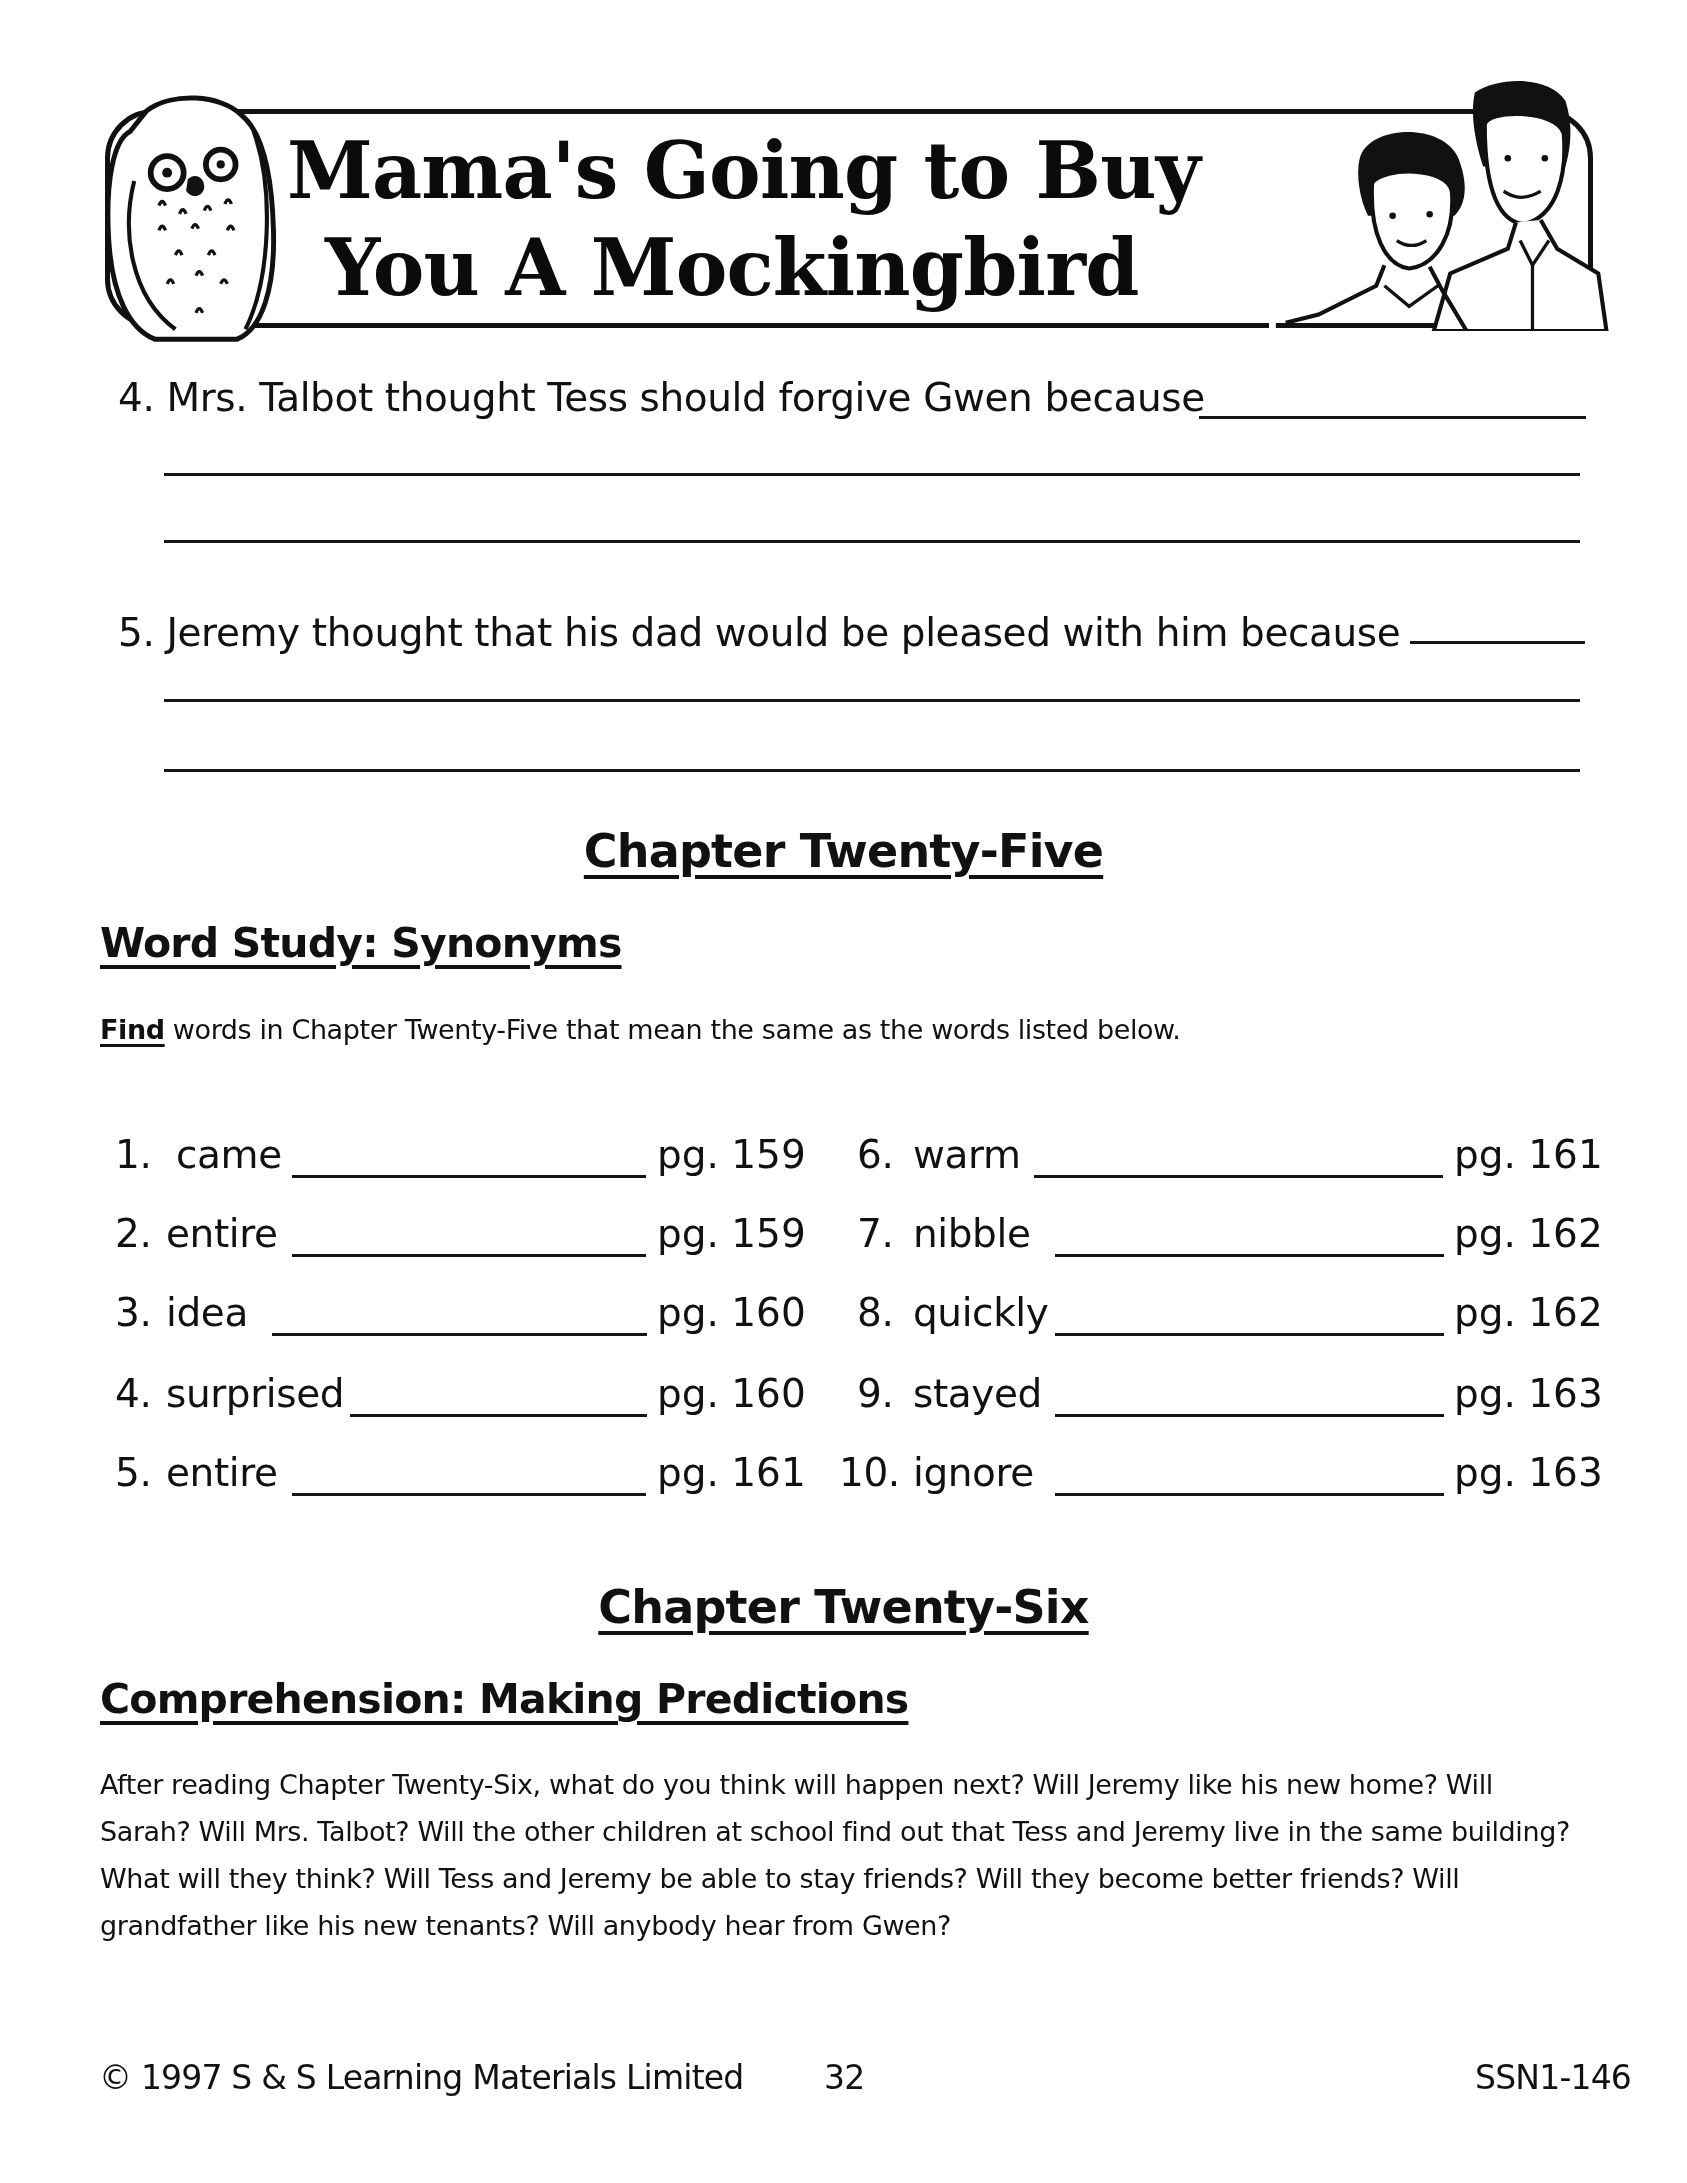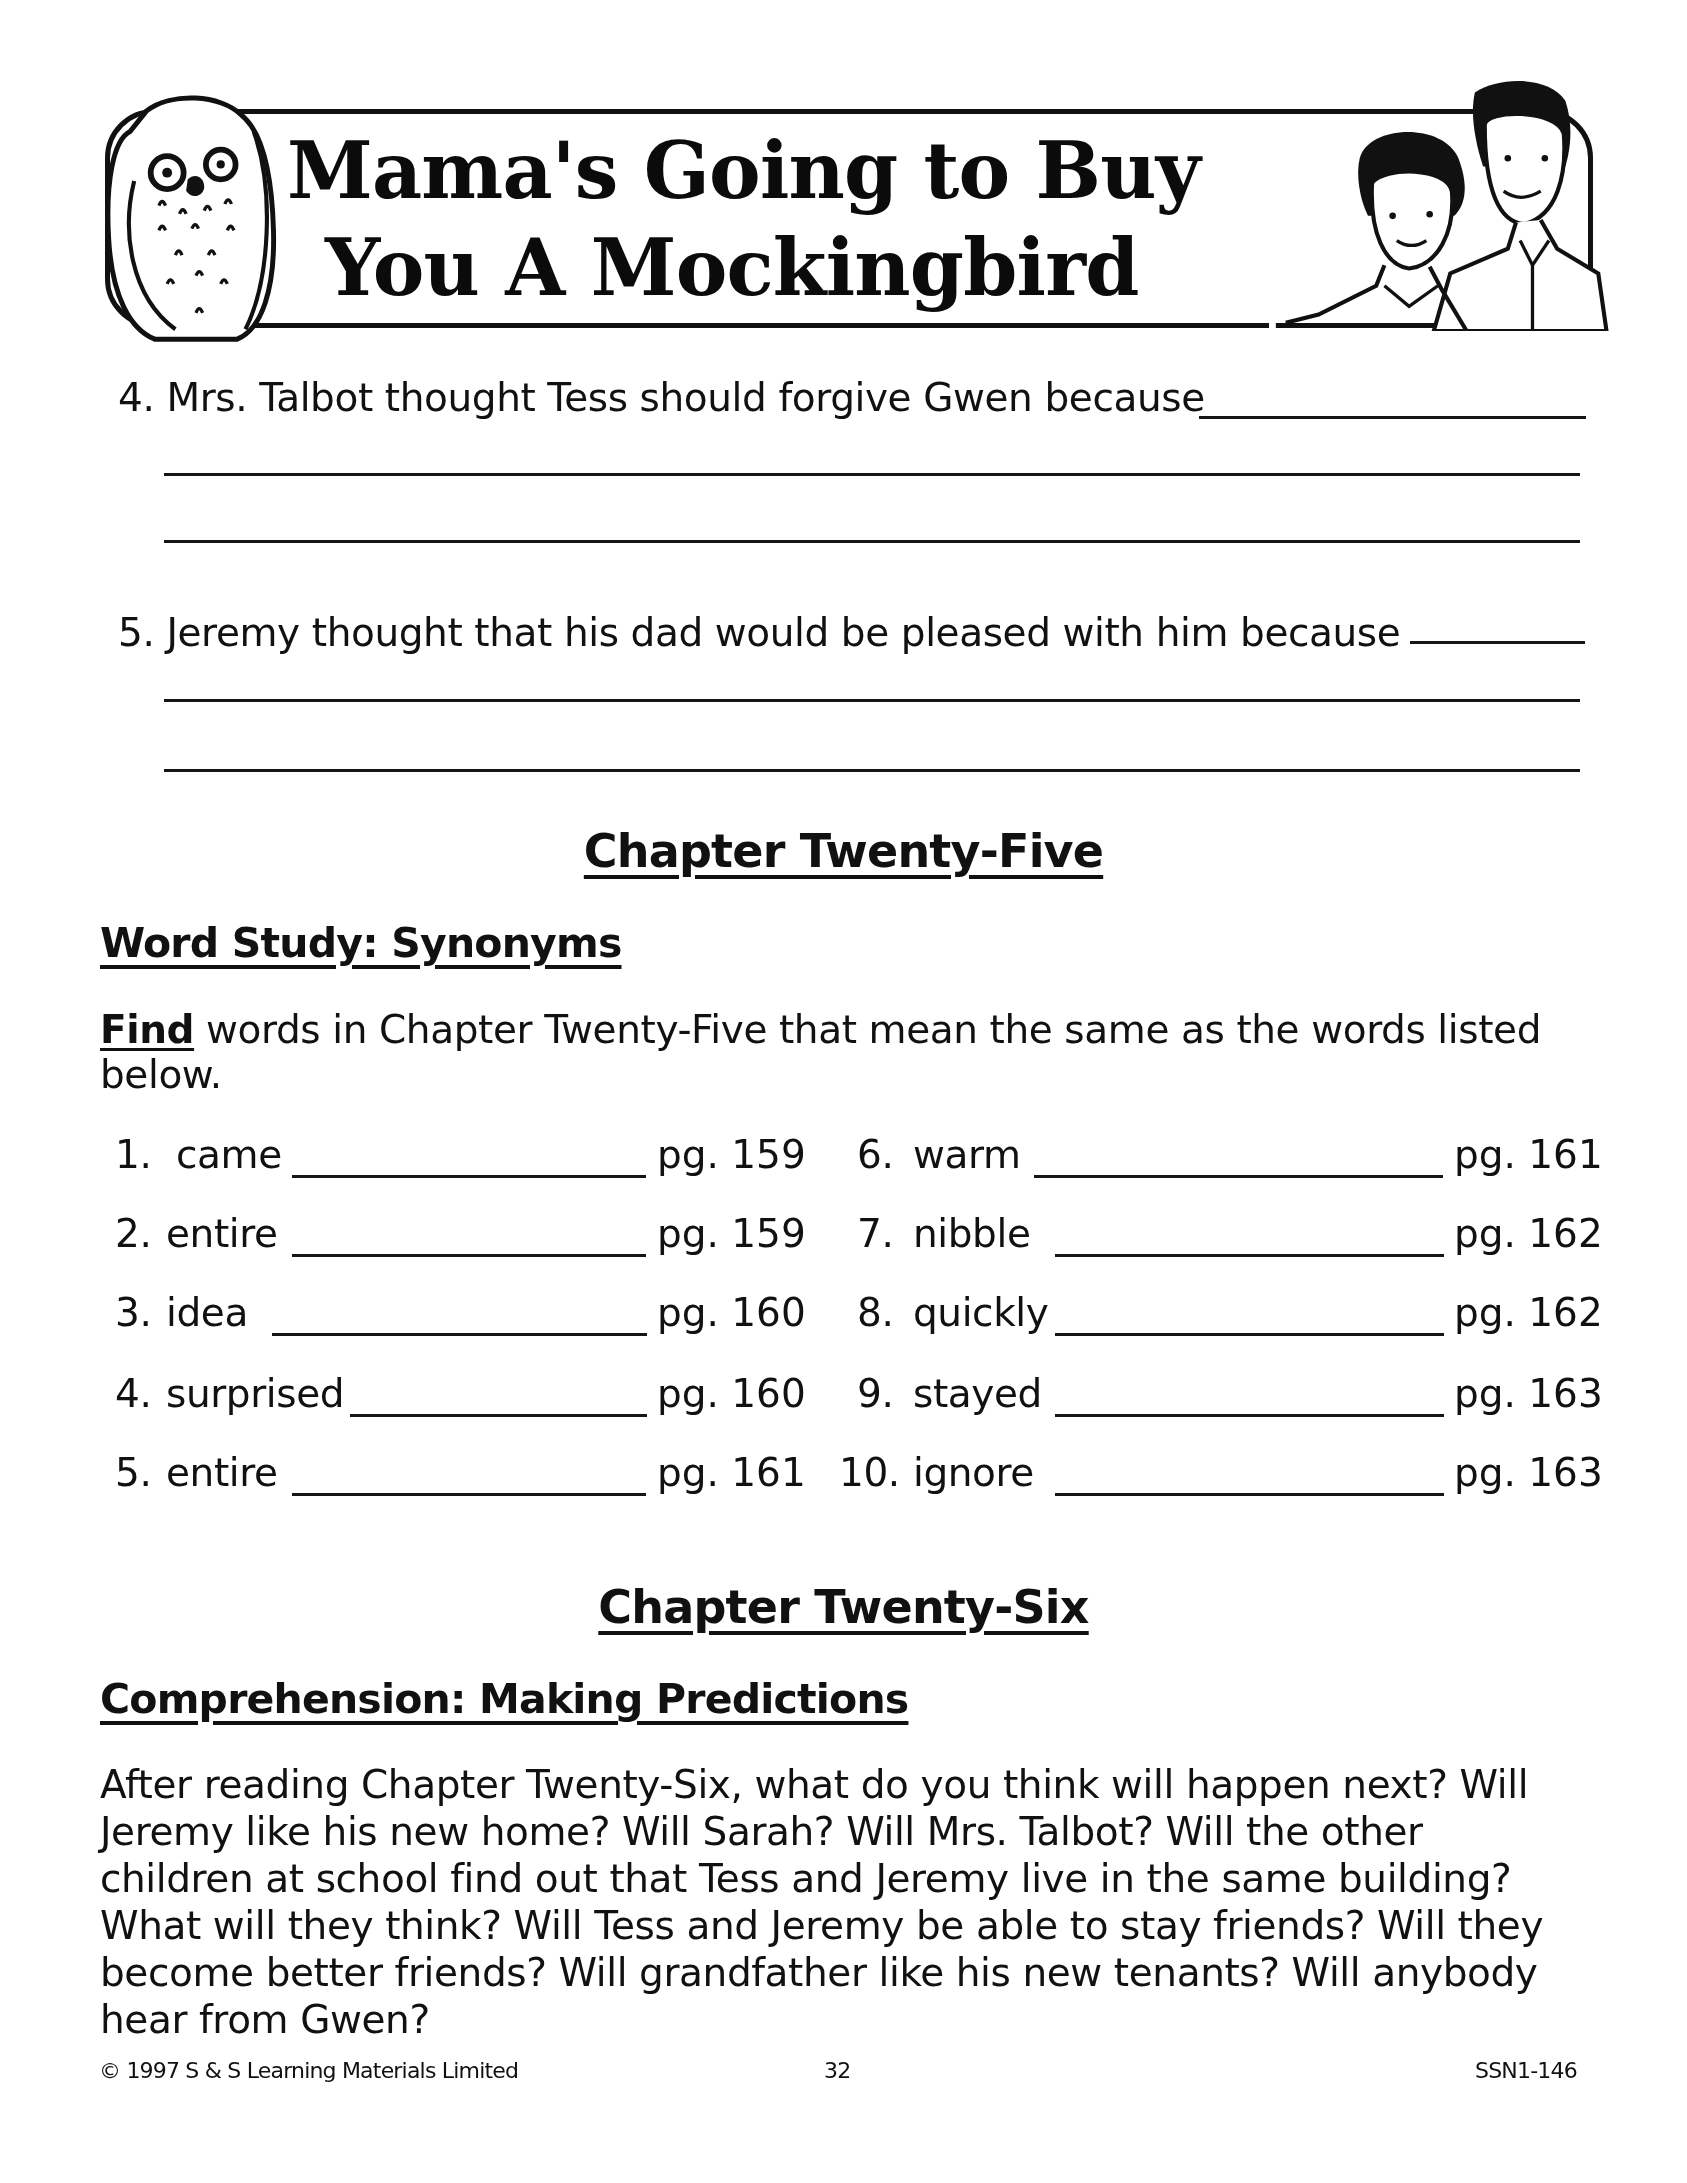--- a/index.html
+++ b/index.html
@@ -22,25 +22,25 @@
   .people { position: absolute; left: 1269px; top: 76px; width: 346px; height: 255px; }
 
   .q-text { position: absolute; font-size: 39px; white-space: nowrap; letter-spacing: -0.4px; }
   .line { position: absolute; height: 3.3px; background: #161616; }
   .heading-c {
     position: absolute; left: 0; width: 1687px; text-align: center;
     font-weight: bold; font-size: 46px; letter-spacing: -0.8px;
   }
   .heading-c span, .heading-l { text-decoration: underline; text-decoration-thickness: 4.1px; text-underline-offset: 8.2px; }
   .heading-l { position: absolute; font-weight: bold; font-size: 41px; letter-spacing: -0.8px; white-space: nowrap; }
-  .para { position: absolute; font-size: 39px; line-height: 45px; letter-spacing: -0.4px; }
+  .para { position: absolute; font-size: 27px; line-height: 45px; letter-spacing: -0.4px; }
   .para .u { font-weight: bold; text-decoration: underline; text-decoration-thickness: 3.3px; text-underline-offset: 5px; }
   .item { position: absolute; font-size: 39px; white-space: nowrap; letter-spacing: -0.4px; }
   .pg { position: absolute; font-size: 39px; white-space: nowrap; }
-  .footer { position: absolute; font-size: 22px; white-space: nowrap; letter-spacing: -0.8px; top: 2058px; }
+  .footer { position: absolute; font-size: 33px; white-space: nowrap; letter-spacing: -0.8px; top: 2058px; }
 </style>
 </head>
 <body>
 
 <div class="banner"></div>
 
 <div class="owl">
   <svg width="198" height="272" viewBox="0 0 240 330">
     <path d="M40 60 C20 70 10 120 14 190 C18 260 40 300 70 312 L170 312 C200 300 216 250 214 180 C212 110 200 60 175 40 C150 15 90 12 60 35 Z" fill="#fff" stroke="#111" stroke-width="6"></path>
     <path d="M45 120 C30 180 40 260 95 300" fill="none" stroke="#111" stroke-width="5"></path>

